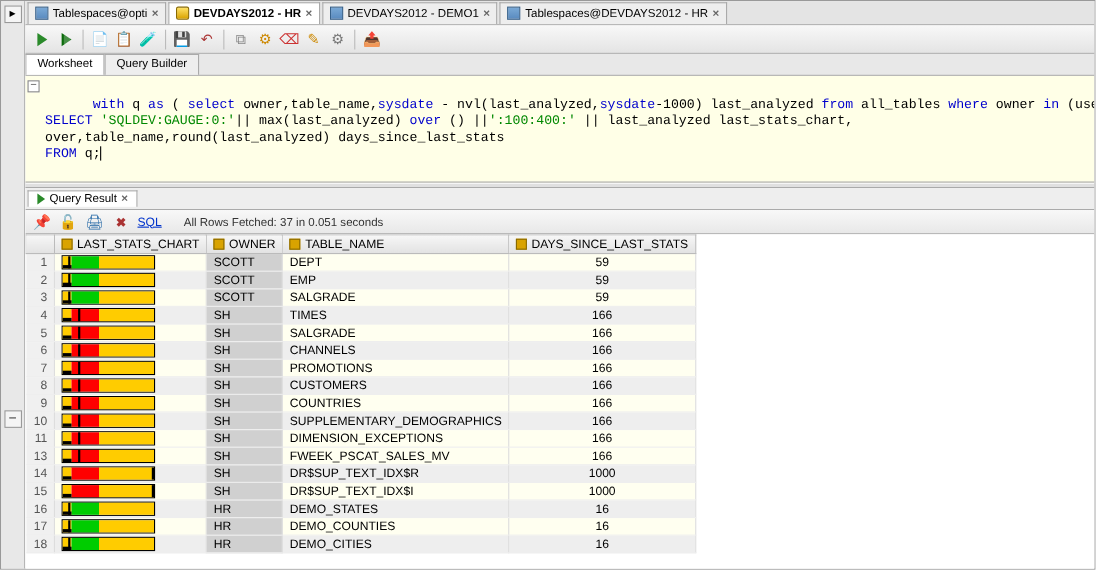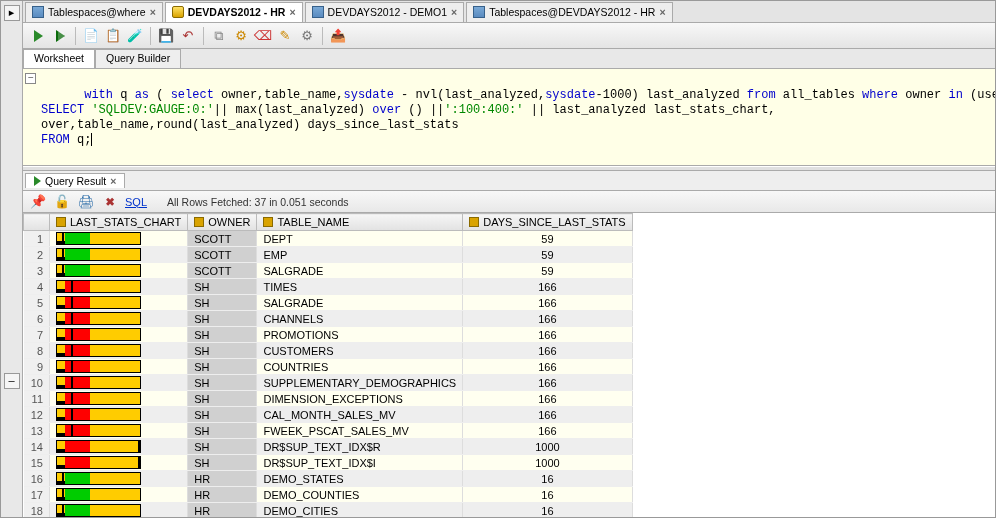--- a/index.html
+++ b/index.html
@@ -85,21 +85,21 @@
 <div class="app">
   <div class="left-pane">
     <div class="lp-btn">▸</div>
     <div class="lp-btn" style="margin-top:350px">–</div>
   </div>
   <div class="main">
 
     <div class="filetabs" id="filetabs">
         <div class="filetab">
           <span class="tab-ic db"></span>
-          <span>Tablespaces@where</span>
+          <span>Tablespaces@opti</span>
           <span class="close-x">×</span>
         </div>
         <div class="filetab active">
           <span class="tab-ic sql"></span>
           <span>DEVDAYS2012 - HR</span>
           <span class="close-x">×</span>
         </div>
         <div class="filetab">
           <span class="tab-ic db"></span>
           <span>DEVDAYS2012 - DEMO1</span>
@@ -379,35 +379,20 @@
                     <div class="seg r" style="left:10%;width:30%"></div>
                     <div class="seg y" style="left:40%;width:60%"></div>
                     <div class="needle" style="left:17%"></div>
                     <div class="base"></div>
                   </div>
                 </td>
                 <td class="owner-cell">SH</td>
                 <td>DIMENSION_EXCEPTIONS</td>
                 <td class="num-cell">166</td>
               </tr>
-              <tr class="even">
-                <td class="rownum">12</td>
-                <td>
-                  <div class="gauge">
-                    <div class="seg y" style="left:0;width:10%"></div>
-                    <div class="seg r" style="left:10%;width:30%"></div>
-                    <div class="seg y" style="left:40%;width:60%"></div>
-                    <div class="needle" style="left:17%"></div>
-                    <div class="base"></div>
-                  </div>
-                </td>
-                <td class="owner-cell">SH</td>
-                <td>CAL_MONTH_SALES_MV</td>
-                <td class="num-cell">166</td>
-              </tr>
               <tr class="odd">
                 <td class="rownum">13</td>
                 <td>
                   <div class="gauge">
                     <div class="seg y" style="left:0;width:10%"></div>
                     <div class="seg r" style="left:10%;width:30%"></div>
                     <div class="seg y" style="left:40%;width:60%"></div>
                     <div class="needle" style="left:17%"></div>
                     <div class="base"></div>
                   </div>

